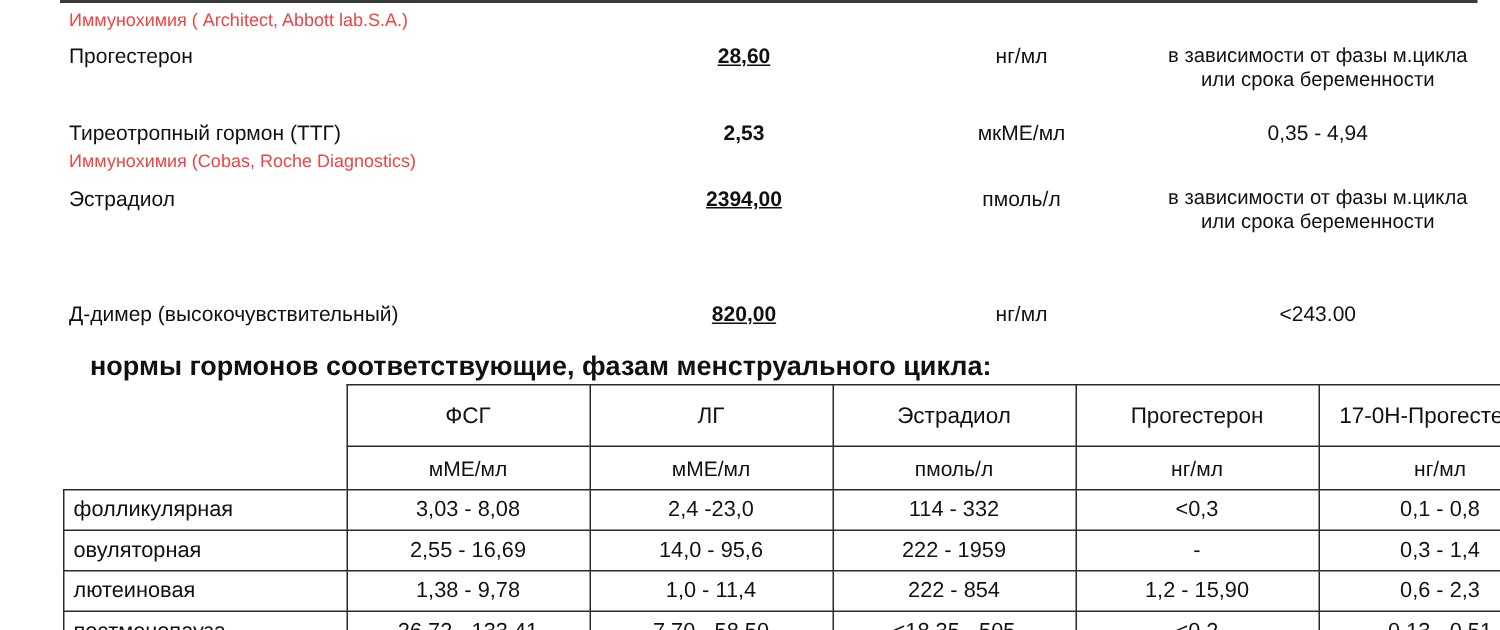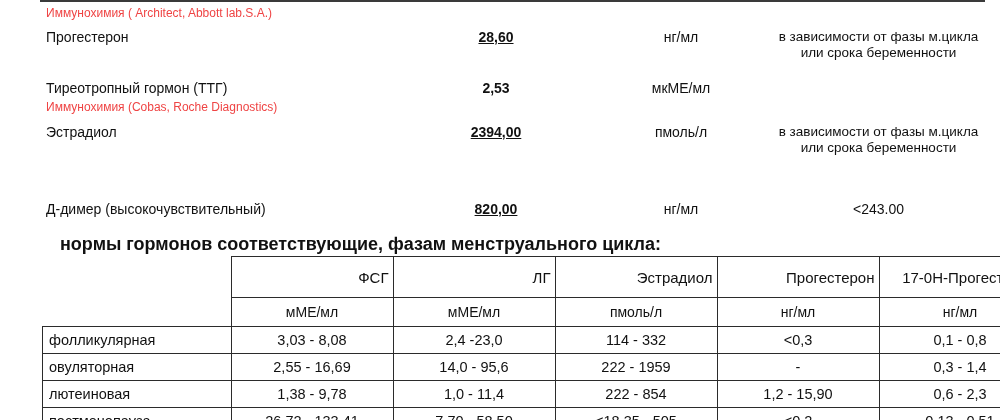--- a/index.html
+++ b/index.html
@@ -110,21 +110,20 @@
     border: none;
   }
   table.norms td.rowhead {
     text-align: left;
     padding-left: 6px;
     font-size: 14.5px;
   }
   table.norms .head td {
     height: 36px;
     font-size: 15px;
-    text-align: right;
   }
   table.norms .units td {
     height: 24px;
     font-size: 14px;
   }
   .col1 { width: 180px; }
   .colx { width: 153px; }
 </style>
 </head>
 <body>
@@ -139,20 +138,21 @@
     <div class="r-name">Прогестерон</div>
     <div class="r-val underline">28,60</div>
     <div class="r-unit">нг/мл</div>
     <div class="r-ref">в зависимости от фазы м.цикла или срока беременности</div>
   </div>
 
   <div class="row" style="top:80px;">
     <div class="r-name">Тиреотропный гормон (ТТГ)</div>
     <div class="r-val">2,53</div>
     <div class="r-unit">мкМЕ/мл</div>
+    <div class="r-ref single">0,35 - 4,94</div>
   </div>
 
   <div class="section-title" style="left:46px; top:100px;">Иммунохимия (Cobas, Roche Diagnostics)</div>
 
   <div class="row" style="top:124px;">
     <div class="r-name">Эстрадиол</div>
     <div class="r-val underline">2394,00</div>
     <div class="r-unit">пмоль/л</div>
     <div class="r-ref">в зависимости от фазы м.цикла или срока беременности</div>
   </div>

